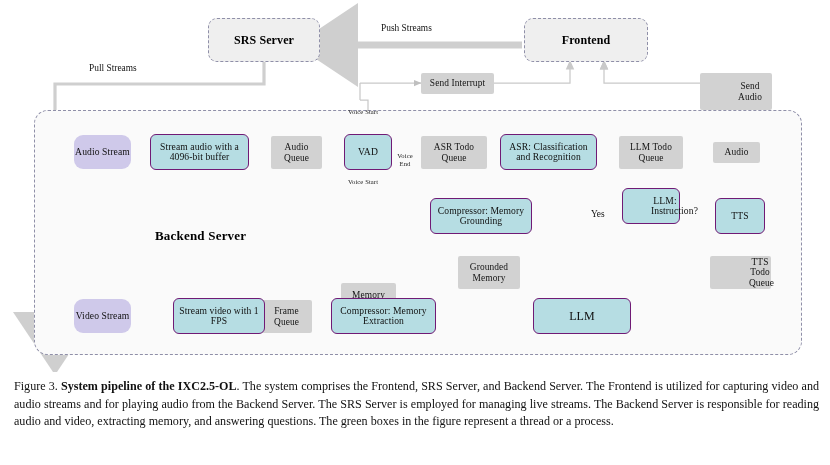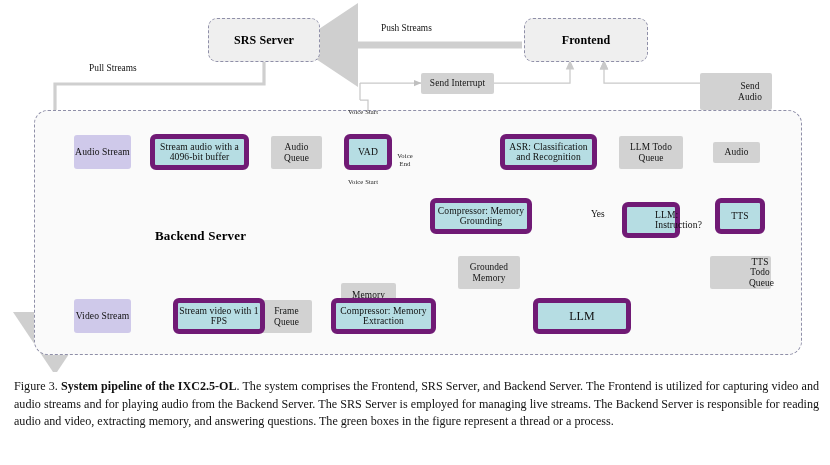--- a/index.html
+++ b/index.html
@@ -31,31 +31,31 @@
   .qbox{
     background:#d2d2d2;
     border:none;
     border-radius:2px;
     font-size:9.4px;
     color:#141414;
   }
   
   .pbox{
     background:#b6dde3;
-    border:5px solid #701a75;
+    border:1px solid #701a75;
     border-radius:6px;
     font-size:9.6px;
     color:#101010;
     align-items:center;
   }
   
   .sbox{
     background:#cfc9ea;
     border:none;
-    border-radius:3px;
+    border-radius:9px;
     font-size:9.6px;
     color:#101010;
   }
   
   .serverbox{
     background:#efefef;
     border:1.3px dashed #8f8fa8;
     border-radius:9px;
     font-weight:bold;
     font-size:12px;
@@ -233,20 +233,23 @@
     <div class="node sbox" style="left:74px;top:135px;width:57px;height:34px;">
       <span>Audio Stream</span>
     </div>
     <div class="node sbox" style="left:74px;top:299px;width:57px;height:34px;">
       <span>Video Stream</span>
     </div>
 
     <div class="node qbox" style="left:271px;top:136px;width:51px;height:33px;">
       <span>Audio Queue</span>
     </div>
+    <div class="node qbox" style="left:421px;top:136px;width:66px;height:33px;">
+      <span>ASR Todo Queue</span>
+    </div>
     <div class="node qbox" style="left:619px;top:136px;width:64px;height:33px;">
       <span>LLM Todo Queue</span>
     </div>
     <div class="node qbox" style="left:713px;top:142px;width:47px;height:21px;">
       <span>Audio</span>
     </div>
     <div class="node qbox" style="left:341px;top:256px;width:55px;height:24px;margin-top:27px;">
       <span>Memory</span>
     </div>
     <div class="node qbox" style="left:458px;top:256px;width:62px;height:33px;">
@@ -264,21 +267,21 @@
     </div>
     <div class="node pbox" style="left:344px;top:134px;width:48px;height:36px;">
       <span>VAD</span>
     </div>
     <div class="node pbox" style="left:500px;top:134px;width:97px;height:36px;">
       <span>ASR: Classification and Recognition</span>
     </div>
     <div class="node pbox" style="left:430px;top:198px;width:102px;height:36px;">
       <span>Compressor: Memory Grounding</span>
     </div>
-    <div class="node pbox" style="left:622px;top:202px;width:58px;height:36px;padding-left:28px;">
+    <div class="node pbox" style="left:622px;top:188px;width:58px;height:36px;padding-left:28px;">
       <span>LLM: Instruction?</span>
     </div>
     <div class="node pbox" style="left:715px;top:198px;width:50px;height:36px;">
       <span>TTS</span>
     </div>
     <div class="node pbox" style="left:150px;top:298px;width:92px;height:36px;margin-left:23px;">
       <span>Stream video with 1 FPS</span>
     </div>
     <div class="node pbox" style="left:331px;top:298px;width:105px;height:36px;">
       <span>Compressor: Memory Extraction</span>

